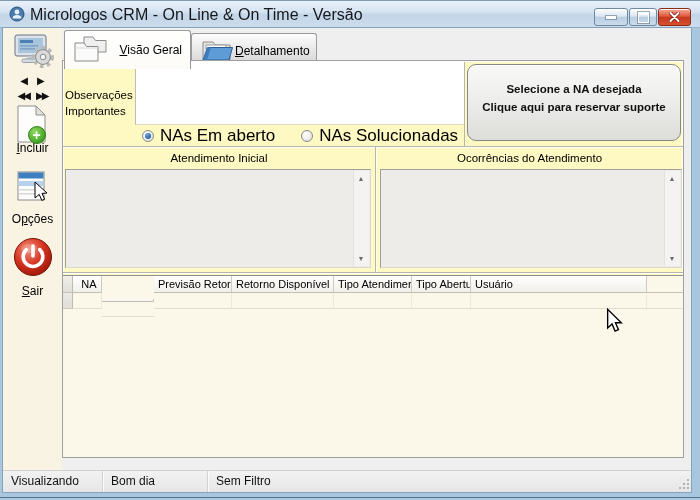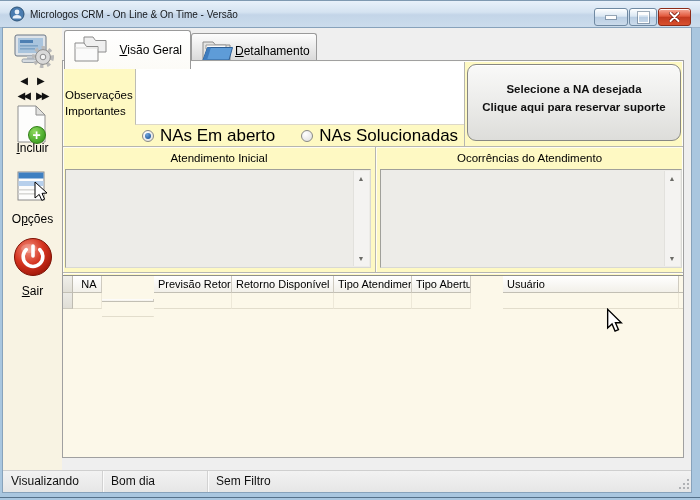--- a/index.html
+++ b/index.html
@@ -6,21 +6,21 @@
   body{background:#888;font-family:"Liberation Sans",sans-serif;}
   .win{position:relative;width:700px;height:500px;background:#A9C6DF;overflow:hidden;
        font-family:"Liberation Sans",sans-serif;-webkit-font-smoothing:antialiased;}
   .abs{position:absolute;}
 
   
   .titlebar{left:0;top:0;width:700px;height:28px;
     background:linear-gradient(#EAF2FB,#D5E3F1 45%,#C3D5E8 55%,#CBDCEC);
     border-bottom:1px solid #9DB4CB;box-shadow:inset 0 1px 0 #F6FAFE;box-sizing:border-box;}
   .titlebar-topline{left:0;top:0;width:700px;height:1px;background:#7F99B1;}
-  .title-text{left:30px;top:0;height:28px;line-height:29px;font-size:10px;color:#15181B;white-space:nowrap;}
+  .title-text{left:30px;top:0;height:28px;line-height:29px;font-size:16px;color:#15181B;white-space:nowrap;}
   .app-icon{left:9px;top:6px;width:16px;height:16px;}
   .winbtn{top:8px;height:18px;border:1px solid #6F89A2;border-radius:3px;box-sizing:border-box;
     background:linear-gradient(#FDFEFF,#DAE7F3 45%,#BACEE3 52%,#CBDBEB);
     box-shadow:inset 0 1px 0 rgba(255,255,255,.9);display:flex;align-items:center;justify-content:center;}
   .winbtn.close{background:linear-gradient(#F6AC9B,#E2593D 45%,#C33A20 52%,#D8502E);border-color:#8E2B18;}
   .glyph-min{width:10px;height:3px;background:#FDFDFD;box-shadow:0 0 0 1px rgba(60,82,104,.45);}
   .glyph-max{width:9px;height:7px;border:1px solid #FDFDFD;border-top-width:3px;
     box-shadow:0 0 0 1px rgba(60,82,104,.45);}
 
   
@@ -91,21 +91,21 @@
   .g-sel{width:10px;box-sizing:border-box;background:linear-gradient(#F0EFEA,#E1DFD7);
     border-right:1px solid #BEBBB1;border-bottom:1px solid #C2BFB4;}
   .g-h{box-sizing:border-box;background:linear-gradient(#FFFFFF,#F2F0E9);border-right:1px solid #CFCBC0;
     border-bottom:1px solid #C2BFB4;font-size:11px;color:#000;padding:2px 0 0 4px;white-space:nowrap;overflow:hidden;}
   .g-h.rest{background:#FCF8E9;border-right:none;flex:1;}
   .g-row{display:flex;height:16px;}
   .g-sel.row{background:linear-gradient(#EBEAE5,#E0DED6);border-bottom:1px solid #CCC9BD;}
   .g-c{box-sizing:border-box;background:#FCF8E9;border-right:1px solid #EDE8D8;border-bottom:1px solid #E2DDCC;
     font-size:11px;color:#222;}
   .g-c.rest{border-right:none;flex:1;}
-  .c0{width:29px;text-align:center;} .c1{width:52px;margin-top:23px;} .c2{width:78px;} .c3{width:102px;} .c4{width:78px;} .c5{width:59px;} .c6{width:176px;margin-left:32px;}
+  .c0{width:29px;text-align:center;} .c1{width:52px;margin-top:23px;} .c2{width:78px;} .c3{width:102px;} .c4{width:78px;} .c5{width:59px;} .c6{width:176px;}
 
   
   .statusbar{left:3px;top:470px;width:689px;height:22px;background:linear-gradient(#F2F2F2,#E6E6E6);
     border-top:1px solid #CFCFCF;box-sizing:border-box;display:flex;}
   .st-panel{height:21px;line-height:21px;font-size:12px;color:#111;padding-left:8px;box-sizing:border-box;
     border-right:1px solid #D2D2D2;box-shadow:1px 0 0 #FBFBFB;white-space:nowrap;}
   .st-1{width:105px;} .st-2{width:100px;} .st-3{flex:1;border-right:none;box-shadow:none;}
   .grip{position:absolute;right:3px;bottom:3px;width:10px;height:10px;}
   .grip::before{content:"";position:absolute;right:0;bottom:0;width:2px;height:2px;background:#AFB1B4;
     box-shadow:-4px 0 0 #AFB1B4,-8px 0 0 #AFB1B4,0 -4px 0 #AFB1B4,-4px -4px 0 #AFB1B4,0 -8px 0 #AFB1B4;}

